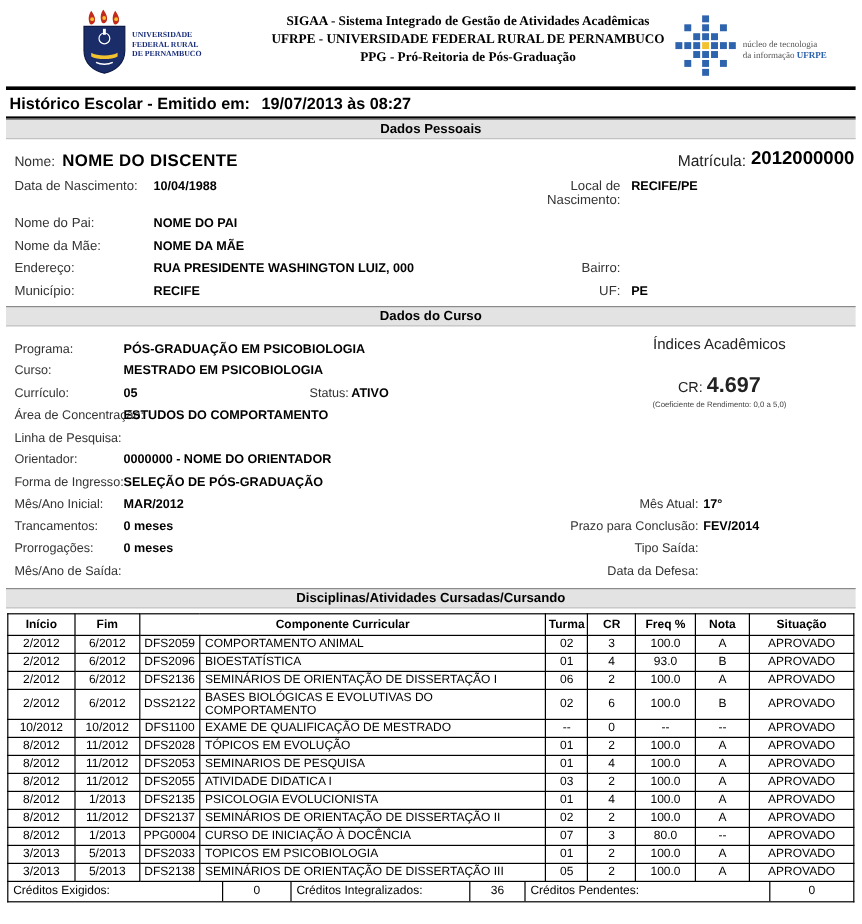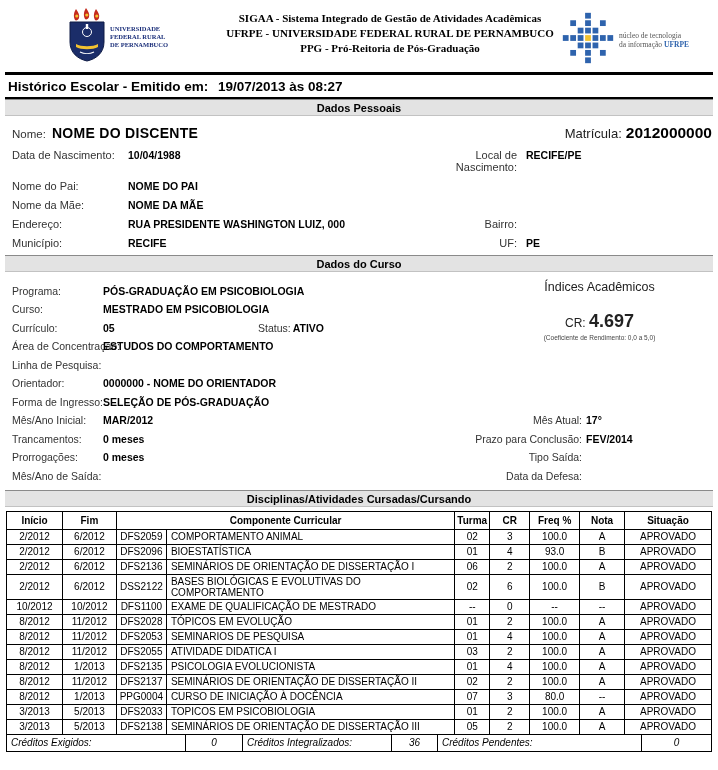--- a/index.html
+++ b/index.html
@@ -54,21 +54,21 @@
   .indices-title { font-size:12.5px; color:#222;text-align:center; }
   .indices-cr { margin-top:17px; font-size:12px; color:#222; }
   .indices-cr b { font-size:18px; }
   .indices-note { font-size:6.5px; color:#444; margin-top:2px; white-space:nowrap; }
 
   
   table.disc { border-collapse:collapse; margin:4px 6px 0; width:706px; }
   table.disc th, table.disc td { border:1px solid #000; font-size:10px; text-align:center; padding:1px 2px; height:15px; }
   table.disc th { font-weight:bold; height:18px; }
   table.disc td.left { text-align:left; padding-left:4px; }
-  .totals { display:flex; margin:0 6px; border:1px solid #000; border-top:none; height:17px; font-size:10px; align-items:flex-end;font-style:italic; }
+  .totals { display:flex; margin:0 6px; border:1px solid #000; border-top:none; height:17px; font-size:10px; align-items:flex-end; }
   .totals > div { border-right:1px solid #000; height:100%; display:flex; align-items:center; }
   .totals > div:last-child { border-right:none; }
   .t-lbl { padding-left:4px; }
   .t-num { justify-content:center; }
 </style>
 </head>
 <body>
 
 <div class="page">
 

